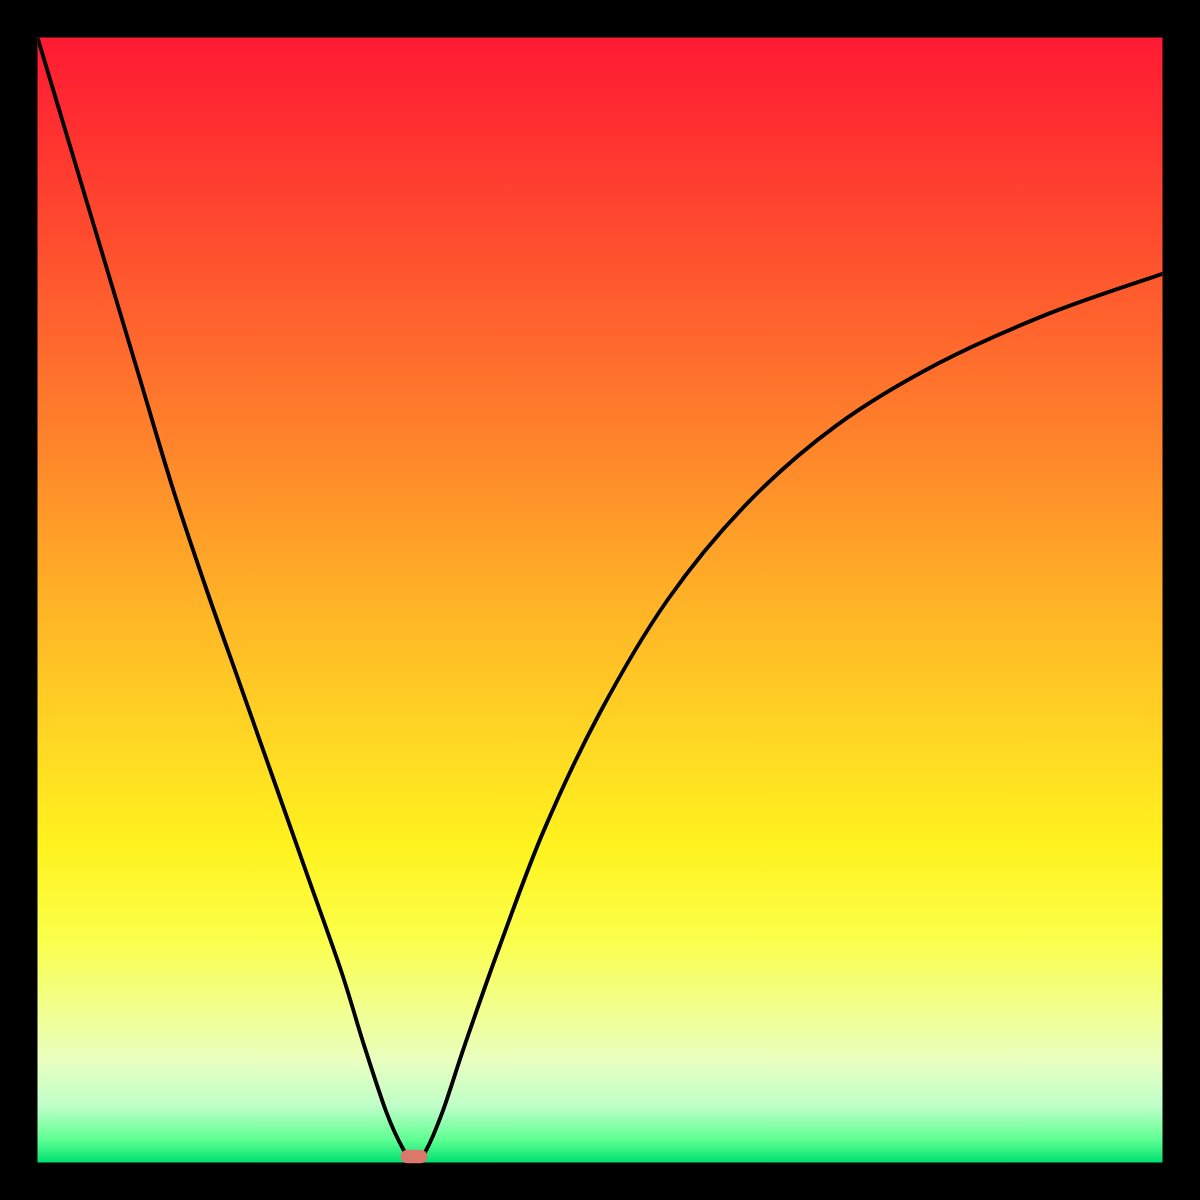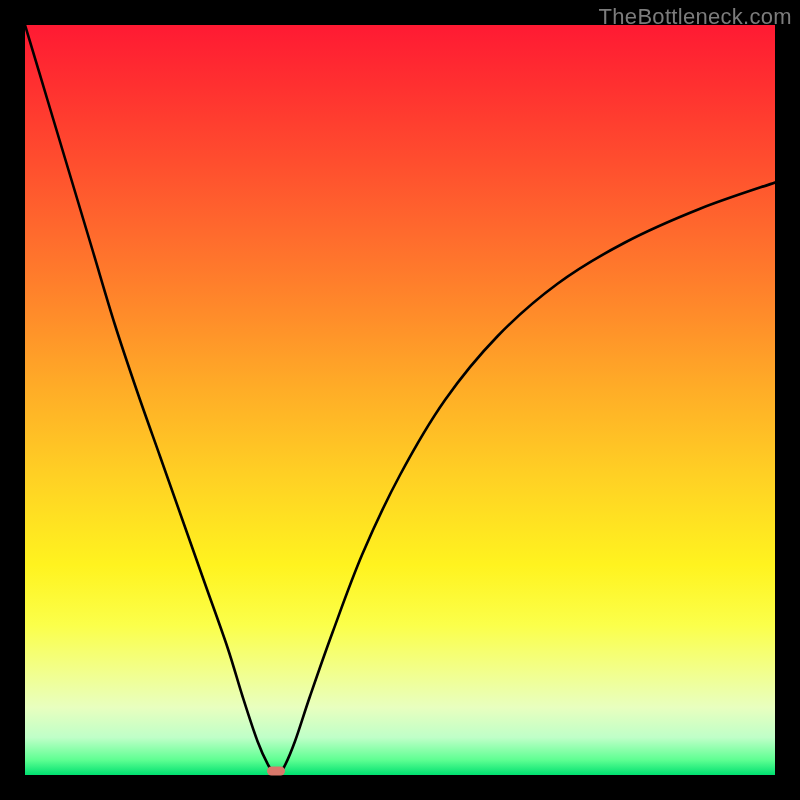--- a/index.html
+++ b/index.html
@@ -67,21 +67,20 @@
     border-radius: 5px;
     z-index: 12;
     transform: translate(-50%, -50%);
   }
 </style>
 </head>
 <body>
 
 <div class="chart-container">
 
-  <div class="watermark">TheBottleneck.com</div>
 
   <div class="plot-area">
 
     <svg class="curve" viewBox="0 0 750 750" preserveAspectRatio="none">
       <path id="curve-path" d="M 0,0 C 3.75,12.5 15,50 22.5,75 C 30,100 37.5,125 45,150 C 52.5,175 60,200 67.5,225 C 75,250 82.5,276.25 90,300 C 97.5,323.75 105,345.625 112.5,367.5 C 120,389.375 127.5,410 135,431.25 C 142.5,452.5 150,473.75 157.5,495 C 165,516.25 172.5,537.5 180,558.75 C 187.5,580 196.25,603.75 202.5,622.5 C 208.75,641.25 212.49999999999997,655.625 217.49999999999997,671.25 C 222.49999999999997,686.875 228.125,704.625 232.5,716.25 C 236.875,727.875 240.625,735.375 243.75,741 C 246.875,746.625 248.75000000000003,749.75 251.25000000000003,750 C 253.75000000000003,750.25 255.625,748.125 258.75,742.5 C 261.875,736.875 265.625,728.125 270,716.25 C 274.375,704.375 278.75,689.375 285,671.25 C 291.25,653.125 298.75,631.25 307.5,607.5 C 316.25,583.75 326.25,555 337.5,528.75 C 348.75,502.5 361.25,475.625 375,450 C 388.75,424.375 403.75000000000006,398.125 420.00000000000006,375 C 436.25000000000006,351.875 453.75,330.625 472.5,311.25 C 491.25,291.875 511.25,274.375 532.5,258.75 C 553.75,243.125 576.25,230 600,217.5 C 623.75,205 650,193.75 675,183.75 C 700,173.75 737.5,161.875 750,157.5" fill="none" stroke="#000" stroke-width="2.6" stroke-linecap="round"></path>
     </svg>
 
     <div id="min-marker" class="min-marker" style="left: 251.25px; top: 745.5px; background: rgb(217, 120, 107);"></div>
 
   </div>

